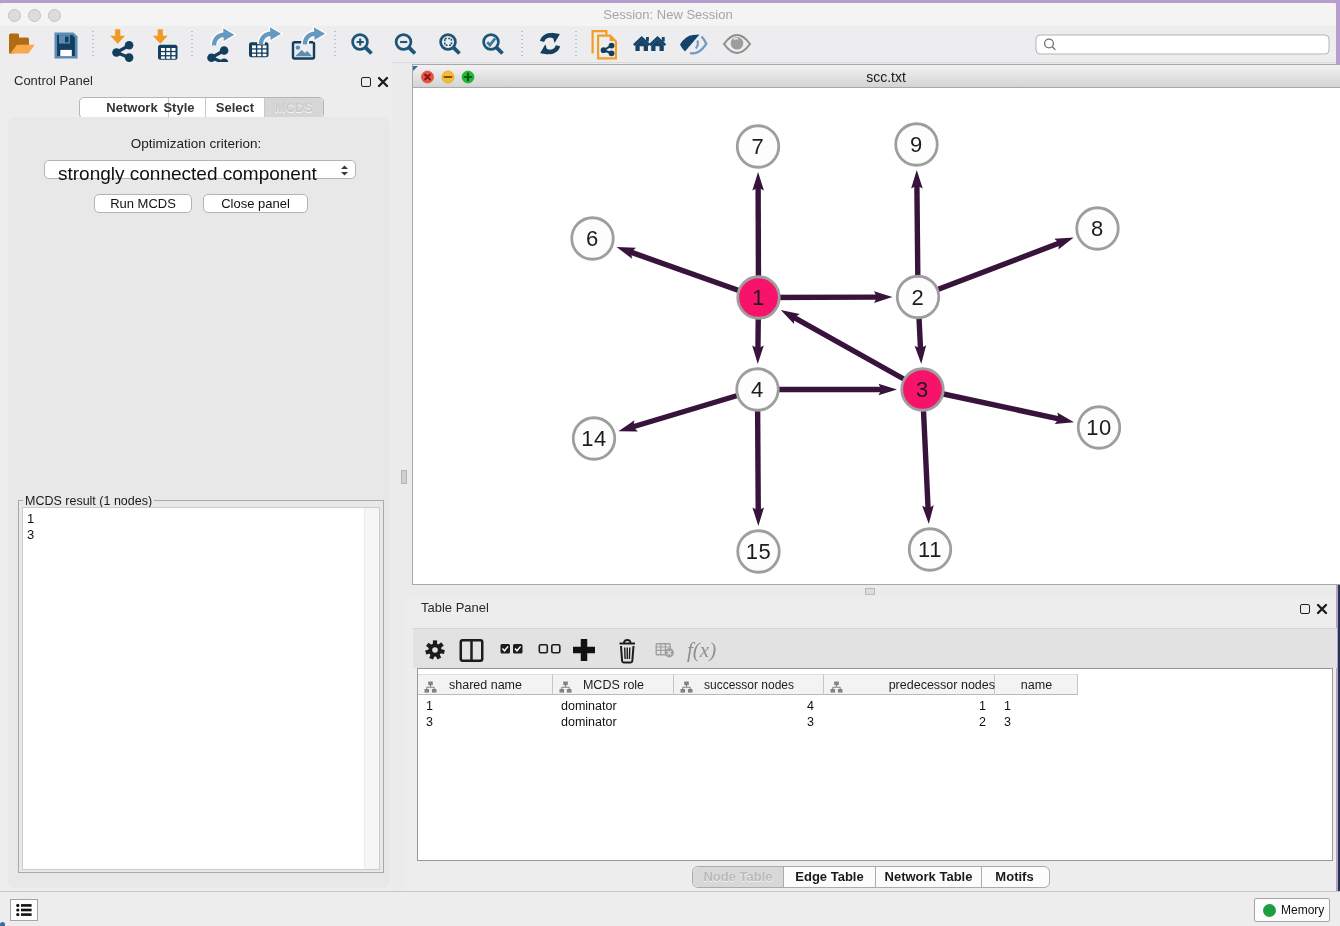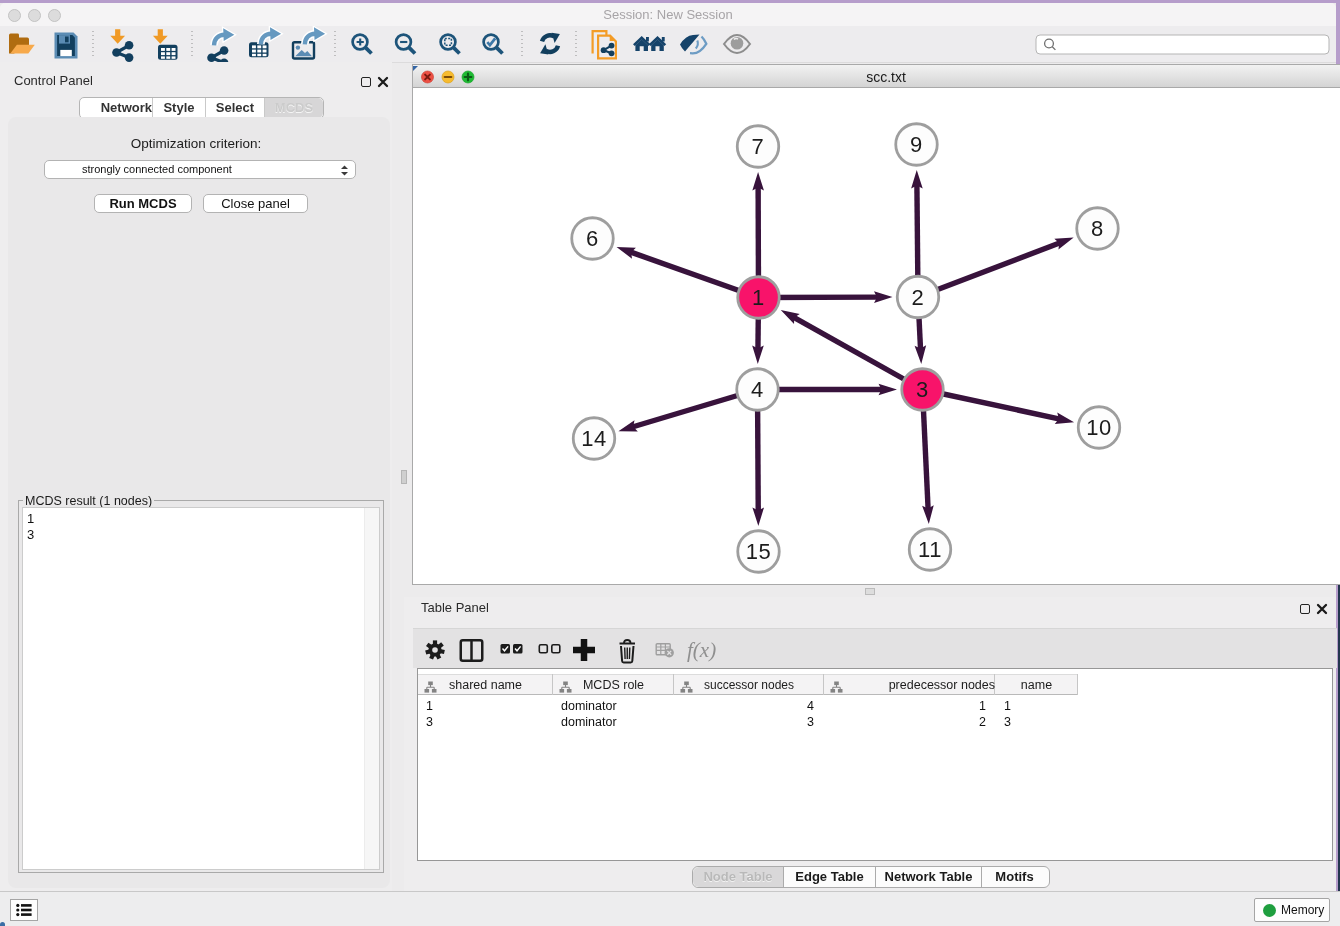--- a/index.html
+++ b/index.html
@@ -164,39 +164,39 @@
 
 <div class="abs" style="left:0;top:62px;width:392px;height:829px;background:#eeedee;">
   <div class="abs" style="left:14px;top:11px;font-size:13px;color:#2a2a2a;">Control Panel</div>
 
   <div class="abs" style="left:361px;top:15px;width:8px;height:8px;border:1.4px solid #222;border-radius:2px;"></div>
   <svg class="abs" style="left:377px;top:14px;" width="12" height="12" viewBox="0 0 12 12">
       <path d="M2 2 L10 10 M10 2 L2 10" stroke="#1a1a1a" stroke-width="2.3" stroke-linecap="round"></path>
     </svg>
 
   <div class="abs" style="left:79px;top:35px;width:243px;height:20px;border:1px solid #b5b5b5;border-radius:5px;background:#fff;font-size:13px;font-weight:bold;color:#333;">
-    <div class="abs" style="left:0;top:0;width:72px;height:20px;line-height:20px;text-align:right;border-right:1px solid #c9c9c9;">Network</div>
+    <div class="abs" style="left:0;top:0;width:72px;height:20px;line-height:20px;text-align:center;border-right:1px solid #c9c9c9;padding-left:16px;">Network</div>
     <div class="abs" style="left:73px;top:0;width:52px;height:20px;line-height:20px;text-align:center;border-right:1px solid #c9c9c9;">Style</div>
     <div class="abs" style="left:126px;top:0;width:58px;height:20px;line-height:20px;text-align:center;border-right:1px solid #c9c9c9;">Select</div>
     <div class="abs" style="left:185px;top:0;width:58px;height:20px;line-height:20px;text-align:center;background:#d7d6d7;border-radius:0 5px 5px 0;color:#cbcbcb;text-shadow:0 1px 0 #f5f5f5;">MCDS</div>
   </div>
 
   <div class="abs" style="left:8px;top:55px;width:382px;height:771px;background:#e9e8e9;border-radius:8px;"></div>
 
   <div class="abs" style="left:0;top:73.5px;width:392px;text-align:center;font-size:13.5px;color:#1c1c1c;">Optimization criterion:</div>
 
   <div class="abs" style="left:44px;top:98px;width:310px;height:17px;background:#fff;border:1px solid #b3b3b3;border-radius:5px;">
-    <div class="abs" style="left:13px;top:1.5px;font-size:11px;color:#111;margin-left:24px;">strongly connected component</div>
+    <div class="abs" style="left:13px;top:1.5px;font-size:19px;color:#111;">strongly connected component</div>
     <svg class="abs" style="left:295px;top:4px;" width="9" height="11" viewBox="0 0 9 11">
       <path d="M1 4 L4.5 0.6 L8 4 Z" fill="#3a3a3a"></path>
         <path d="M1 7 L4.5 10.4 L8 7 Z" fill="#3a3a3a"></path>
     </svg>
   </div>
 
-  <div class="abs" style="left:94px;top:132px;width:96px;height:17px;background:#fff;border:1px solid #b3b3b3;border-radius:5px;text-align:center;line-height:17px;font-size:13px;color:#111;font-weight:bold;">Run MCDS</div>
+  <div class="abs" style="left:94px;top:132px;width:96px;height:17px;background:#fff;border:1px solid #b3b3b3;border-radius:5px;text-align:center;line-height:17px;font-size:13px;color:#111;">Run MCDS</div>
   <div class="abs" style="left:203px;top:132px;width:103px;height:17px;background:#fff;border:1px solid #b3b3b3;border-radius:5px;text-align:center;line-height:17px;font-size:13px;color:#111;">Close panel</div>
 
   <div class="abs" style="left:18px;top:438px;width:364px;height:371px;border:1px solid #a9a9a9;">
     <div class="abs" style="left:4px;top:-7px;background:#e9e8e9;padding:0 2px;font-size:12.5px;color:#1a1a1a;">MCDS result (1 nodes)</div>
     <div class="abs" style="left:3px;top:6px;width:356px;height:361px;background:#fff;border:1px solid #cccccc;">
       <div class="abs" style="left:4px;top:3px;font-size:13px;color:#111;line-height:16px;">1<br>3</div>
       <div class="abs" style="left:341px;top:0px;width:14px;height:361px;background:#f6f6f6;border-left:1px solid #ececec;"></div>
     </div>
   </div>
 </div>

